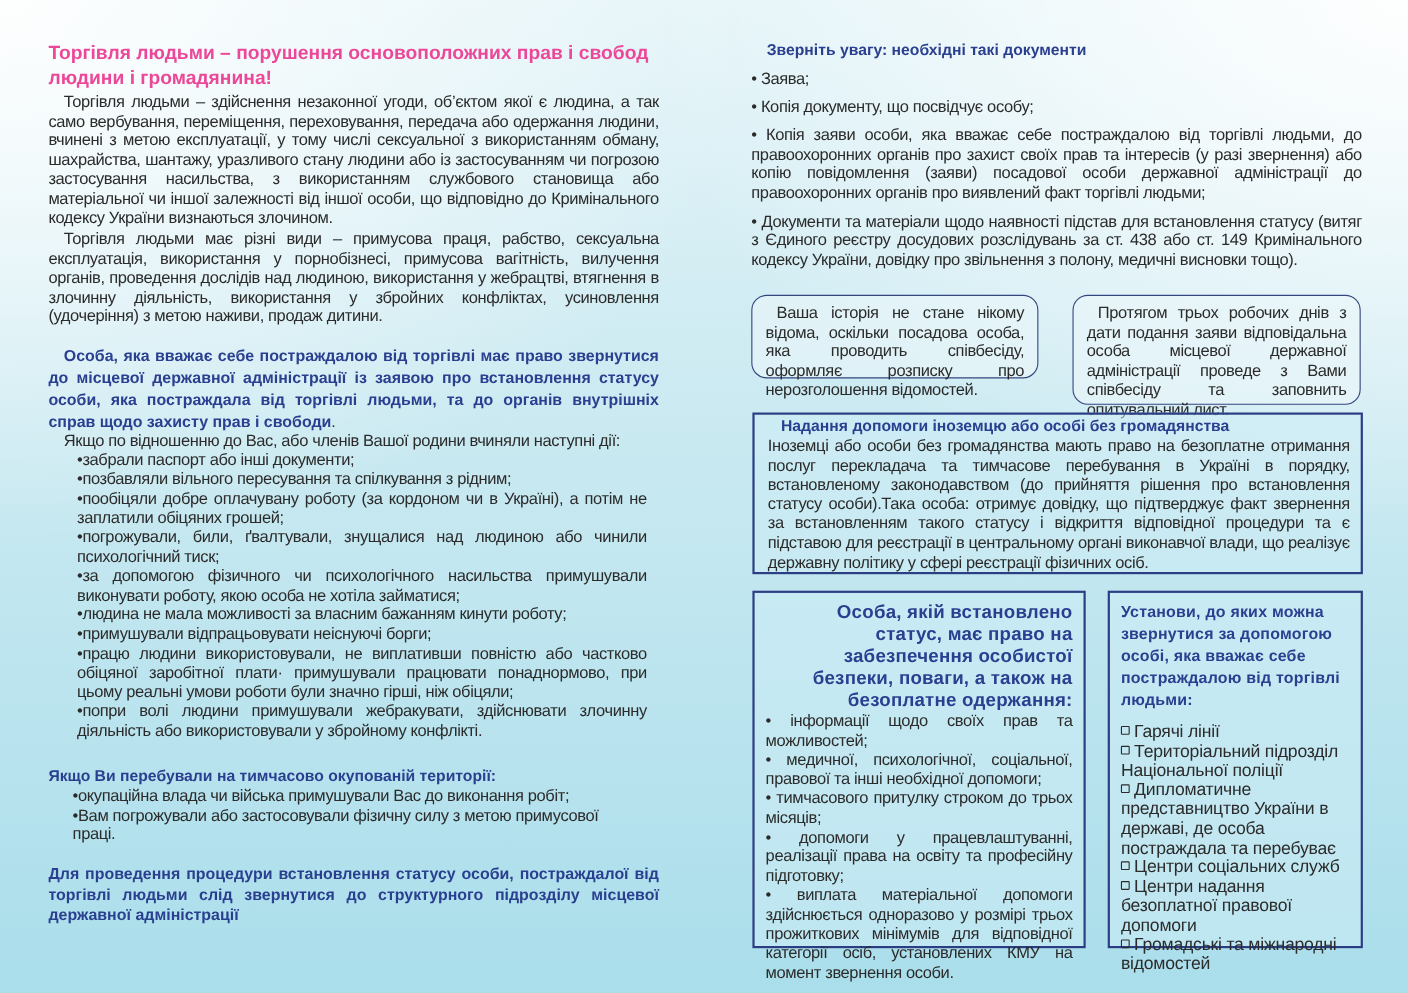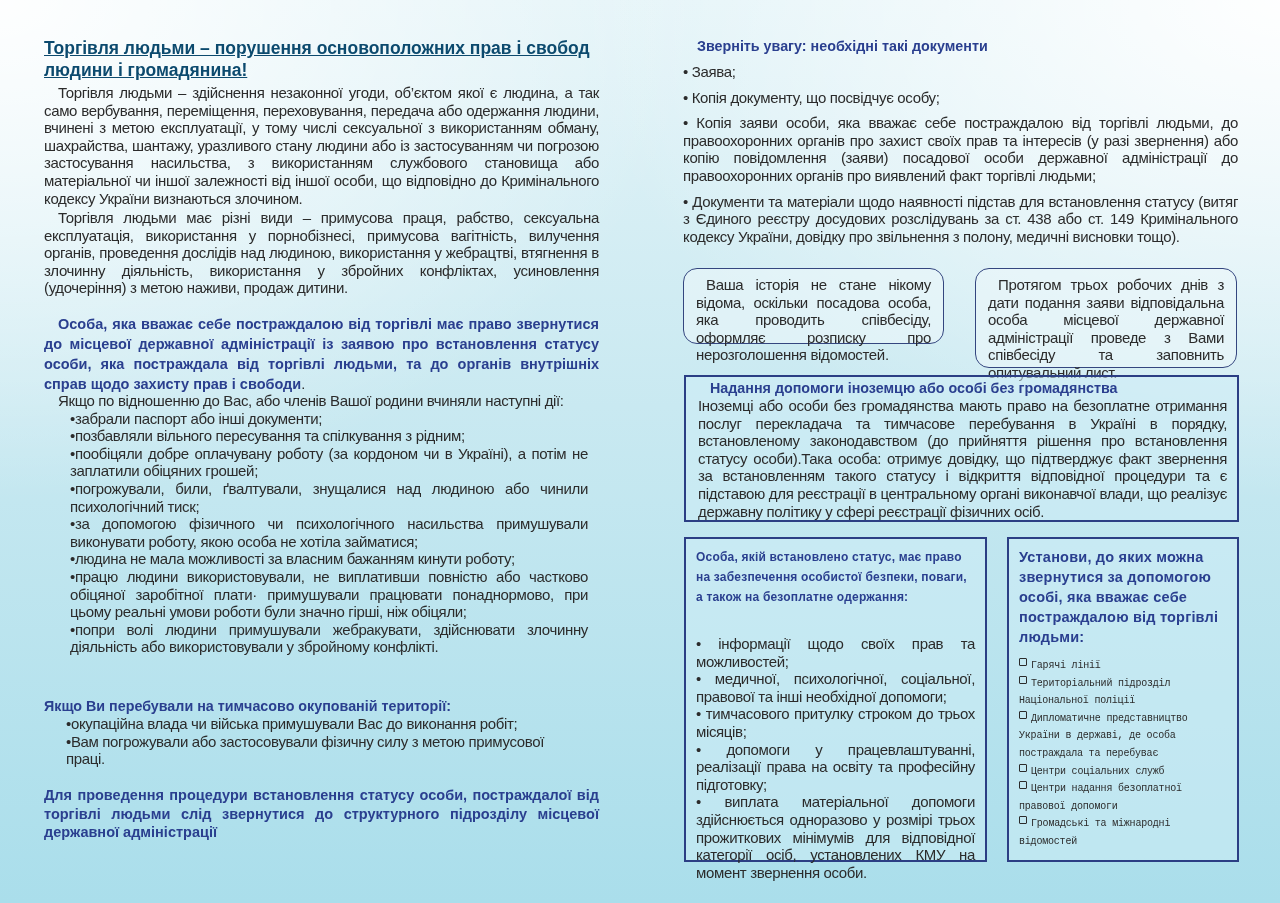--- a/index.html
+++ b/index.html
@@ -11,21 +11,21 @@
         radial-gradient(ellipse 700px 500px at 0% 0%, rgba(255,255,255,0.95) 0%, rgba(255,255,255,0) 100%),
         radial-gradient(ellipse 700px 500px at 100% 0%, rgba(255,255,255,0.95) 0%, rgba(255,255,255,0) 100%),
         linear-gradient(180deg, #e4f4f8 0%, #c9e9f1 45%, #aadeeb 100%);
     }
     .abs { position: absolute; }
     .navy { color: #2a3f8f; }
     .bold { font-weight: bold; }
     .txt { font-size: 15px; line-height: 17.6px; letter-spacing: -0.35px; }
     .justify { text-align: justify; }
     h1 {
-      margin: 0; font-size: 17.5px; line-height: 21.5px; font-weight: bold; color: #0c4a6e; text-decoration: underline;
+      margin: 0; font-size: 17.5px; line-height: 21.5px; font-weight: bold; color: #ec4899;
     }
     p { margin: 0; }
     .indent { text-indent: 14px; }
     .bullets { margin: 0; padding: 0; list-style: none; }
     .bullets li { margin: 0; }
     .box {
       position: absolute; box-sizing: border-box; border: 2px solid #2b3e84;
       background: rgba(205, 236, 245, 0.55);
     }
     .rbox {
@@ -48,20 +48,21 @@
 
 <div class="abs txt" style="left:58px; top:392px; width:530px;">
   <p>Якщо по відношенню до Вас, або членів Вашої родини вчиняли наступні дії:</p>
   <ul class="bullets justify" style="padding-left:12px;">
     <li>•забрали паспорт або інші документи;</li>
     <li>•позбавляли вільного пересування та спілкування з рідним;</li>
     <li>•пообіцяли добре оплачувану роботу (за кордоном чи в Україні), а потім не заплатили обіцяних грошей;</li>
     <li>•погрожували, били, ґвалтували, знущалися над людиною або чинили психологічний тиск;</li>
     <li>•за допомогою фізичного чи психологічного насильства примушували виконувати роботу, якою особа не хотіла займатися;</li>
     <li>•людина не мала можливості за власним бажанням кинути роботу;</li>
+    <li>•примушували відпрацьовувати неіснуючі борги;</li>
     <li>•працю людини використовували, не виплативши повністю або частково обіцяної заробітної плати· примушували працювати понаднормово, при цьому реальні умови роботи були значно гірші, ніж обіцяли;</li>
     <li>•попри волі людини примушували жебракувати, здійснювати злочинну діяльність або використовували у збройному конфлікті.</li>
   </ul>
 </div>
 
 <p class="abs bold navy" style="left:44px; top:697px; width:560px; font-size:14.3px; line-height:18px;">Якщо Ви перебували на тимчасово окупованій території:</p>
 <ul class="abs bullets txt" style="left:66px; top:715px; width:500px;">
   <li>•окупаційна влада чи війська примушували Вас до виконання робіт;</li>
   <li>•Вам погрожували або застосовували фізичну силу з метою примусової праці.</li>
 </ul>
@@ -84,33 +85,33 @@
 <div class="rbox" style="left:975px; top:268px; width:262px; height:100px; padding:7px 12px 0 12px;">
   <p class="txt justify indent" style="text-indent:10px;">Протягом трьох робочих днів з дати подання заяви відповідальна особа місцевої державної адміністрації проведе з Вами співбесіду та заповнить опитувальний лист.</p>
 </div>
 
 <div class="box" style="left:684px; top:375px; width:555px; height:147px; padding:3px 10px 0 12px;">
   <p class="bold navy" style="font-size:14.3px; line-height:17px; padding-left:12px;">Надання допомоги іноземцю або особі без громадянства</p>
   <p class="txt justify">Іноземці або особи без громадянства мають право на безоплатне отримання послуг перекладача та тимчасове перебування в Україні в порядку, встановленому законодавством (до прийняття рішення про встановлення статусу особи).Така особа: отримує довідку, що підтверджує факт звернення за встановленням такого статусу і відкриття відповідної процедури та є підставою для реєстрації в центральному органі виконавчої влади, що реалізує державну політику у сфері реєстрації фізичних осіб.</p>
 </div>
 
 <div class="box" style="left:684px; top:537px; width:303px; height:325px; padding:8px 10px 0 10px;">
-  <p class="bold navy" style="font-size:12px; line-height:20px; letter-spacing:0.2px; margin-bottom:28px;">Особа, якій встановлено статус, має право на забезпечення особистої безпеки, поваги, а також на безоплатне одержання:</p>
+  <p class="bold navy" style="font-size:17px; line-height:20px; letter-spacing:0.2px; margin-bottom:0;text-align:right;">Особа, якій встановлено статус, має право на забезпечення особистої безпеки, поваги, а також на безоплатне одержання:</p>
   <ul class="bullets txt justify">
     <li>• інформації щодо своїх прав та можливостей;</li>
     <li>• медичної, психологічної, соціальної, правової та інші необхідної допомоги;</li>
     <li>• тимчасового притулку строком до трьох місяців;</li>
     <li>• допомоги у працевлаштуванні, реалізації права на освіту та професійну підготовку;</li>
     <li>• виплата матеріальної допомоги здійснюється одноразово у розмірі трьох прожиткових мінімумів для відповідної категорії осіб, установлених КМУ на момент звернення особи.</li>
   </ul>
 </div>
 
 <div class="box" style="left:1007px; top:537px; width:232px; height:325px; padding:8px 10px 0 10px;">
   <p class="bold navy" style="font-size:14.5px; line-height:20px; letter-spacing:0.2px; margin-bottom:10px;">Установи, до яких можна звернутися за допомогою особі, яка вважає себе постраждалою від торгівлі людьми:</p>
-  <ul class="bullets" style="font-size:10px; line-height:17.6px; letter-spacing:-0.2px;font-family:Liberation Mono, monospace;">
+  <ul class="bullets" style="font-size:16px; line-height:17.6px; letter-spacing:-0.2px;">
     <li><span class="sq"></span><span>Гарячі лінії</span></li>
     <li><span class="sq"></span><span>Територіальний підрозділ Національної поліції</span></li>
     <li><span class="sq"></span><span>Дипломатичне представництво України в державі, де особа постраждала та перебуває</span></li>
     <li><span class="sq"></span><span>Центри соціальних служб</span></li>
     <li><span class="sq"></span><span>Центри надання безоплатної правової допомоги</span></li>
     <li><span class="sq"></span><span>Громадські та міжнародні відомостей</span></li>
   </ul>
 </div>
 
 </body></html>

